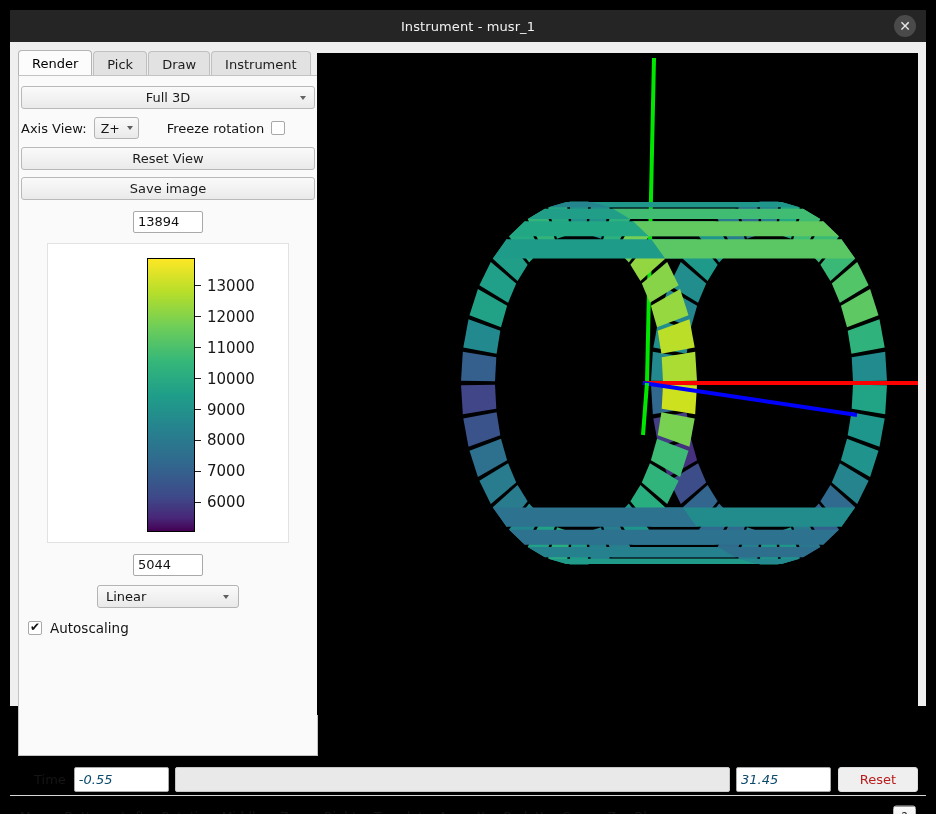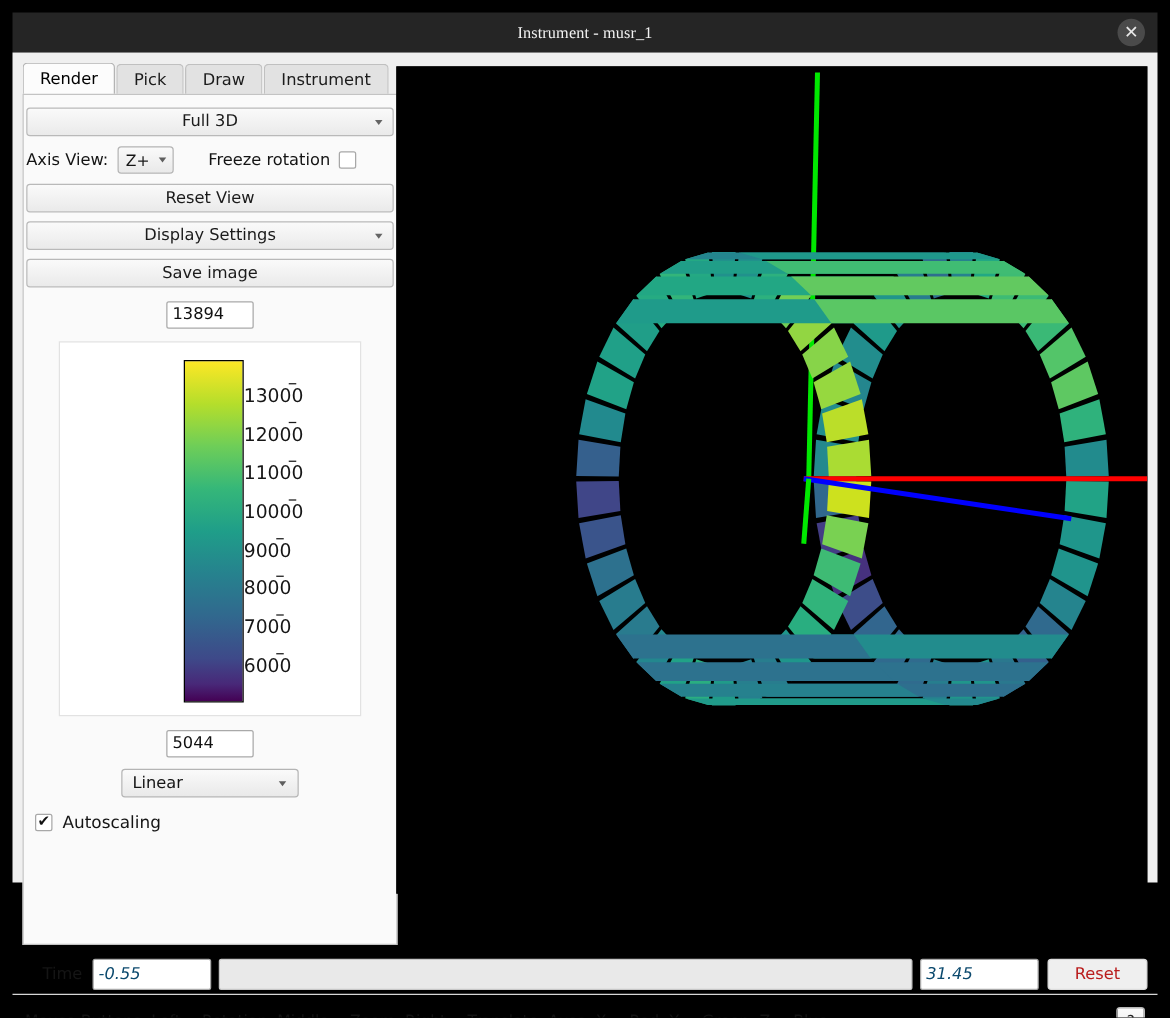--- a/index.html
+++ b/index.html
@@ -19,21 +19,20 @@
   .titlebar {
     position: absolute;
     left: 10px; top: 10px; width: 916px; height: 32px;
     background: #252525;
     display: flex; align-items: center; justify-content: center;
   }
   .titlebar-text {
     color: #f2f2f2;
     font-size: 13px;
     letter-spacing: 0.1px;
-    font-family: Liberation Serif, serif;
   }
   .close-btn {
     position: absolute; right: 10px; top: 50%;
     transform: translateY(-50%);
     width: 22px; height: 22px; border-radius: 50%;
     background: #4a4a4a;
     color: #e8e8e8;
     font-size: 14px; line-height: 22px; text-align: center;
     cursor: pointer;
   }
@@ -190,23 +189,22 @@
       #440154 100%);
   }
   .cbar-ticks {
     position: absolute;
     left: 147px; top: 14px;
     width: 95px; height: 274px;
   }
   .cbar-tick {
     position: absolute;
     left: 0;
-    display: flex; align-items: flex-end;
+    display: flex; align-items: center;
     transform: translateY(-50%);
-    flex-direction: column;
   }
   .cbar-tick .dash {
     display: inline-block;
     width: 6px; height: 1px;
     background: #1a1a1a;
     margin-right: 6px;
   }
   .cbar-tick .txt {
     font-size: 15px;
     color: #161616;
@@ -354,24 +352,20 @@
             <span class="caret"></span>
           </span>
           <span class="freeze-label">Freeze rotation</span>
           <span class="checkbox"></span>
         </div>
 
         <div class="btn">
           <span>Reset View</span>
         </div>
 
-        <div class="btn">
-          <span>Display Settings</span>
-          <span class="caret"></span>
-        </div>
 
         <div class="btn">
           <span>Save image</span>
         </div>
 
         <div class="numfield">13894</div>
 
         <div class="cbar-canvas">
           <div class="cbar-strip"></div>
           <div class="cbar-ticks" id="cbar-ticks">

